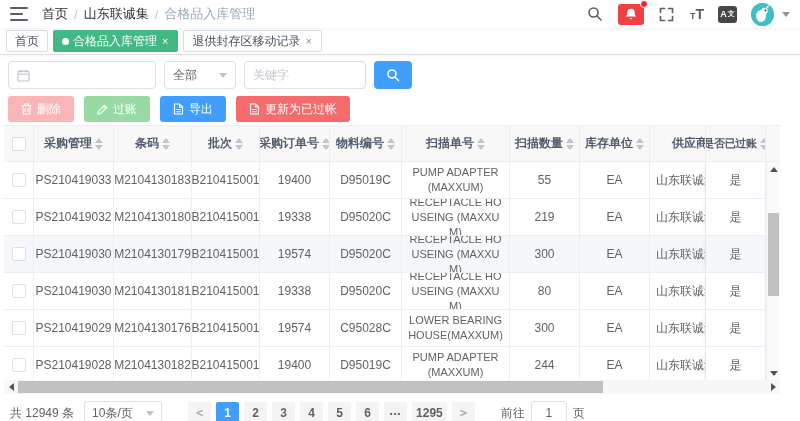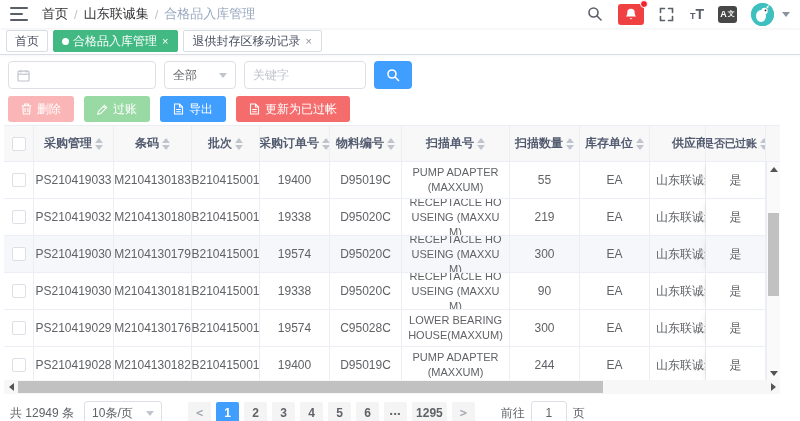--- a/index.html
+++ b/index.html
@@ -347,21 +347,21 @@
       <div class="t-row">
         <div class="t-cell" style="width: 30px;">
           <span class="checkbox"></span>
         </div>
         <div class="t-cell" style="width: 80px;">PS210419030</div>
         <div class="t-cell" style="width: 78px;">M2104130181</div>
         <div class="t-cell" style="width: 68px;">B210415001</div>
         <div class="t-cell" style="width: 70px;">19338</div>
         <div class="t-cell" style="width: 72px;">D95020C</div>
         <div class="t-cell name" style="width: 108px;">RECEPTACLE HOUSEING (MAXXUM)</div>
-        <div class="t-cell" style="width: 70px;">90</div>
+        <div class="t-cell" style="width: 70px;">80</div>
         <div class="t-cell" style="width: 70px;">EA</div>
         <div class="t-cell supplier" style="width: 56px;">山东联诚集</div>
         <div class="t-cell posted" style="width: 60px;">是</div>
       </div>
       <div class="t-row">
         <div class="t-cell" style="width: 30px;">
           <span class="checkbox"></span>
         </div>
         <div class="t-cell" style="width: 80px;">PS210419029</div>
         <div class="t-cell" style="width: 78px;">M2104130176</div>

